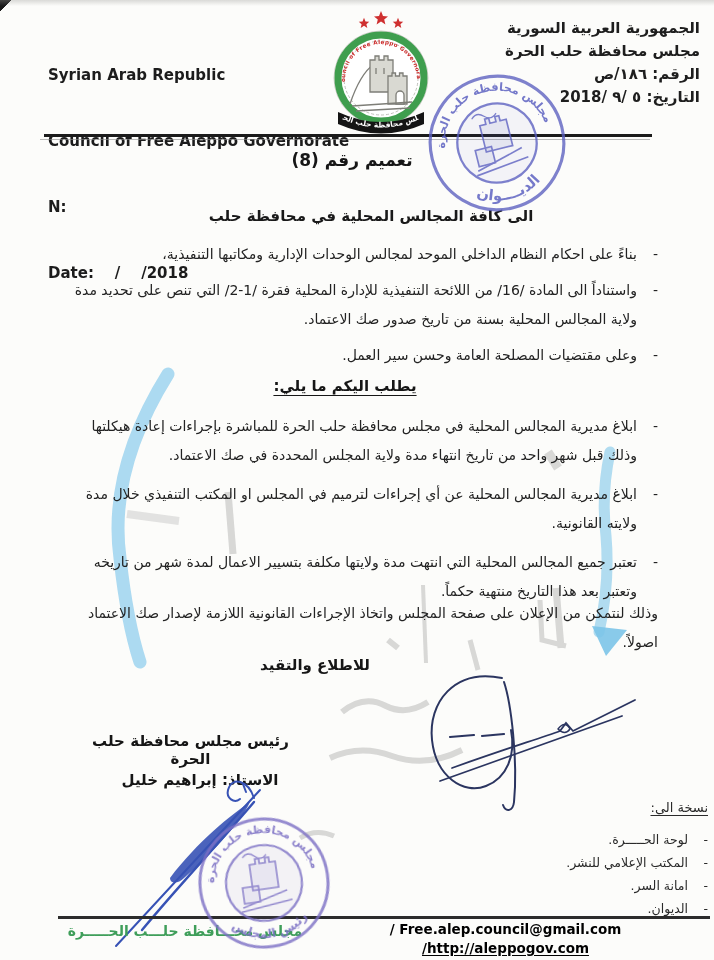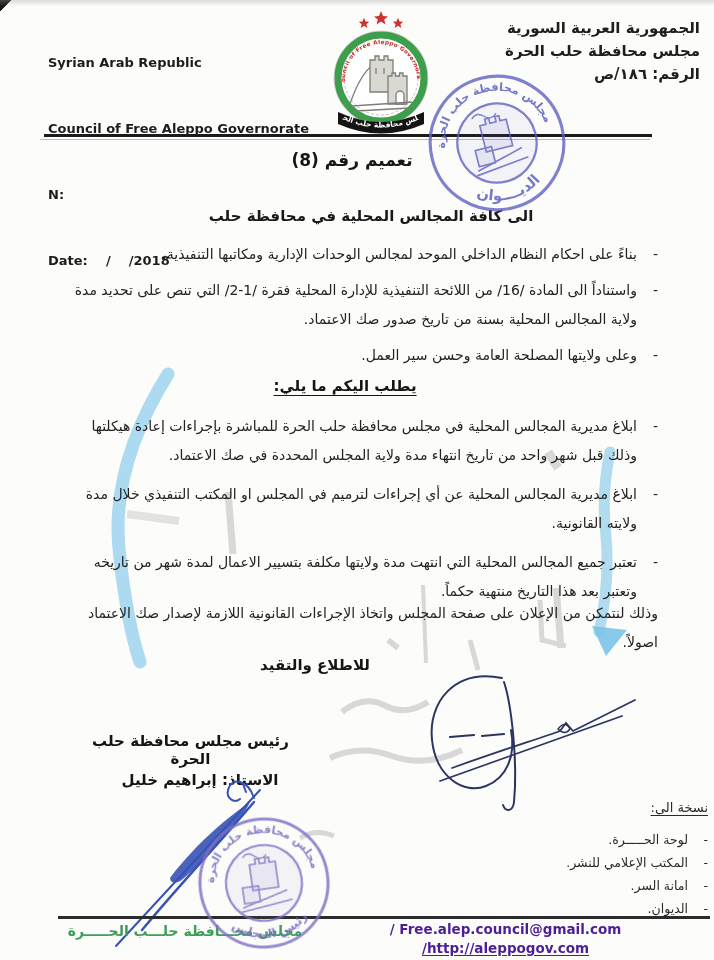--- a/index.html
+++ b/index.html
@@ -5,21 +5,21 @@
   html,body{margin:0;padding:0;background:#e8e8e6;}
   .page{
     position:relative;width:714px;height:960px;margin:0 auto;
     background:#fcfcfa;overflow:hidden;
     font-family:"DejaVu Sans",sans-serif;color:#222;
   }
   .abs{position:absolute;}
   .rtl{direction:rtl;unicode-bidi:isolate;}
   .pre{white-space:pre;}
   
-  .hdr-left{left:48px;top:8px;width:310px;font-size:13px;font-weight:bold;color:#1c1c1c;line-height:22px;}
+  .hdr-left{left:48px;top:20px;width:310px;font-size:15px;font-weight:bold;color:#1c1c1c;line-height:22px;}
   .hdr-right{right:14px;top:17px;width:250px;text-align:right;font-size:15px;font-weight:600;color:#1e1e1e;line-height:23px;}
   .sep{left:44px;top:134px;width:608px;height:3px;background:#1b1b1b;z-index:2;}
   .sep-echo{left:40px;top:139px;width:610px;height:1px;background:#8c8c8c;opacity:.6;z-index:2;}
   .doc-title{left:0;top:150px;width:714px;text-align:center;font-size:17px;font-weight:bold;color:#161616;transform:translateX(-5px);z-index:2;}
   .addressee{left:0;top:207px;width:714px;text-align:center;font-size:15px;font-weight:bold;color:#191919;transform:translateX(14px);z-index:2;}
   
   .blist{right:56px;width:596px;z-index:2;}
   .b-item{display:flex;direction:rtl;gap:9px;font-size:14px;line-height:29px;color:#222;margin-bottom:7px;text-align:right;}
   .b-dash{flex:0 0 12px;color:#222;}
   .b-text{flex:1;}
@@ -81,20 +81,21 @@
     <div>Syrian Arab Republic</div>
     <div>Council of Free Aleppo Governorate</div>
     <div>N:</div>
     <div>Date:    /    /2018</div>
   </div>
 
   <div class="abs hdr-right rtl">
     <div>الجمهورية العربية السورية</div>
     <div>مجلس محافظة حلب الحرة</div>
     <div>الرقم: ١٨٦/ص</div>
+    <div>التاريخ: ٥ /٩ /2018</div>
   </div>
 
   <svg class="abs logo" width="110" height="132" viewBox="0 0 110 132">
     <g fill="#cf3030">
       <path transform="translate(38,13) scale(0.75)" d="M0,-7 L2,-2 L7,-1.6 L3.2,1.6 L4.4,6.5 L0,3.5 L-4.4,6.5 L-3.2,1.6 L-7,-1.6 L-2,-2 Z"></path>
       <path transform="translate(55,8)" d="M0,-7 L2,-2 L7,-1.6 L3.2,1.6 L4.4,6.5 L0,3.5 L-4.4,6.5 L-3.2,1.6 L-7,-1.6 L-2,-2 Z"></path>
       <path transform="translate(72,13) scale(0.75)" d="M0,-7 L2,-2 L7,-1.6 L3.2,1.6 L4.4,6.5 L0,3.5 L-4.4,6.5 L-3.2,1.6 L-7,-1.6 L-2,-2 Z"></path>
     </g>
     <circle cx="55" cy="68" r="47" fill="#ffffff" stroke="#cfcfc9" stroke-width="1"></circle>
     <circle cx="55" cy="68" r="43" fill="none" stroke="#3f9e4e" stroke-width="7"></circle>
@@ -156,21 +157,21 @@
     <div class="b-item">
       <span class="b-dash">-</span>
       <span class="b-text">بناءً على احكام النظام الداخلي الموحد لمجالس الوحدات الإدارية ومكاتبها التنفيذية،</span>
     </div>
     <div class="b-item">
       <span class="b-dash">-</span>
       <span class="b-text">واستناداً الى المادة /16/ من اللائحة التنفيذية للإدارة المحلية فقرة /1-2/ التي تنص على تحديد مدة ولاية المجالس المحلية بسنة من تاريخ صدور صك الاعتماد.</span>
     </div>
     <div class="b-item">
       <span class="b-dash">-</span>
-      <span class="b-text">وعلى ولايتها المصلحة العامة وحسن سير العمل.</span>
+      <span class="b-text">وعلى مقتضيات المصلحة العامة وحسن سير العمل.</span>
     </div>
   </div>
 
   <div class="abs req-head rtl">
     <span>يطلب اليكم ما يلي:</span>
   </div>
 
   <div class="abs blist" style="top:412px;">
     <div class="b-item" style="margin-bottom:10px;">
       <span class="b-dash">-</span>
@@ -251,18 +252,18 @@
       <span>امانة السر.</span>
     </div>
     <div class="copy-item">
       <span class="copy-dash">-</span>
       <span>الديوان.</span>
     </div>
   </div>
 
   <div class="abs foot-line"></div>
   <div class="abs foot-ar rtl" style="color:#3f9e5a;">مجلس محـــافظة حلـــب الحـــــرة</div>
-  <div class="abs foot-contact" style="color:#4c1d95;">
+  <div class="abs foot-contact" style="color:#000000;">
     <div>/ Free.alep.council@gmail.com</div>
     <div class="url">/http://aleppogov.com</div>
   </div>
 
 </div>
 
 </body></html>

